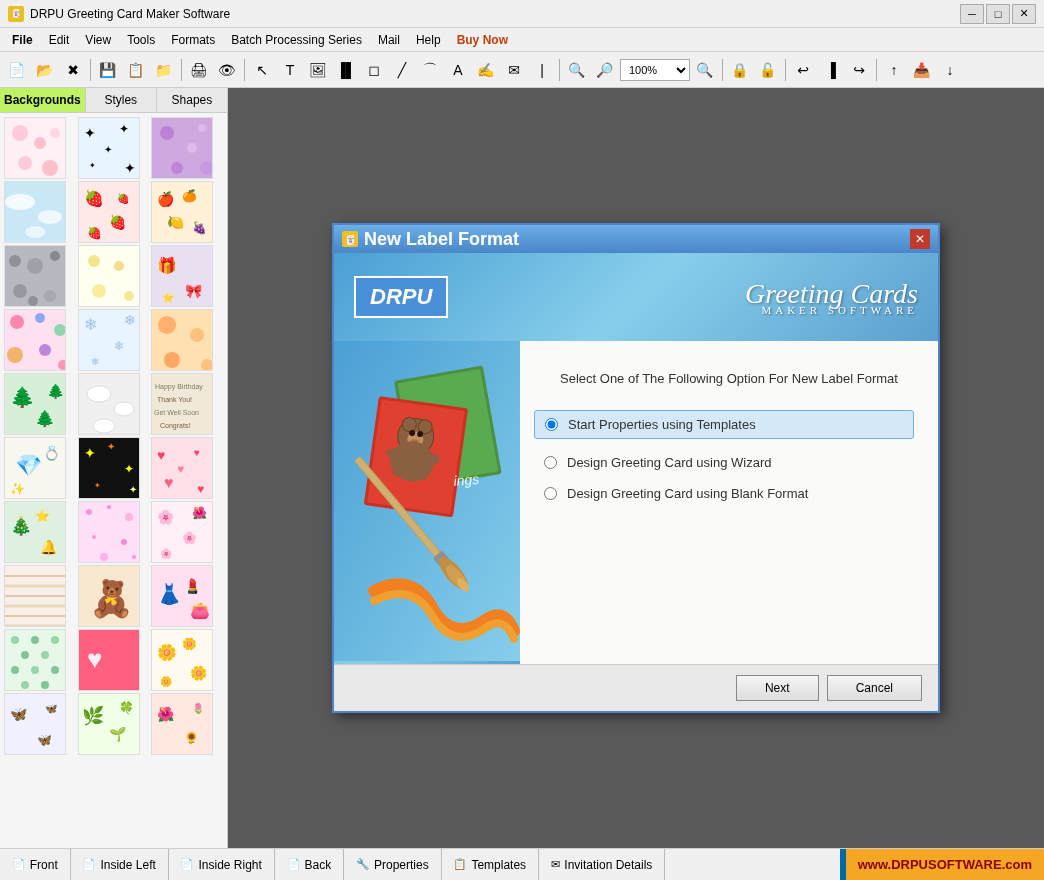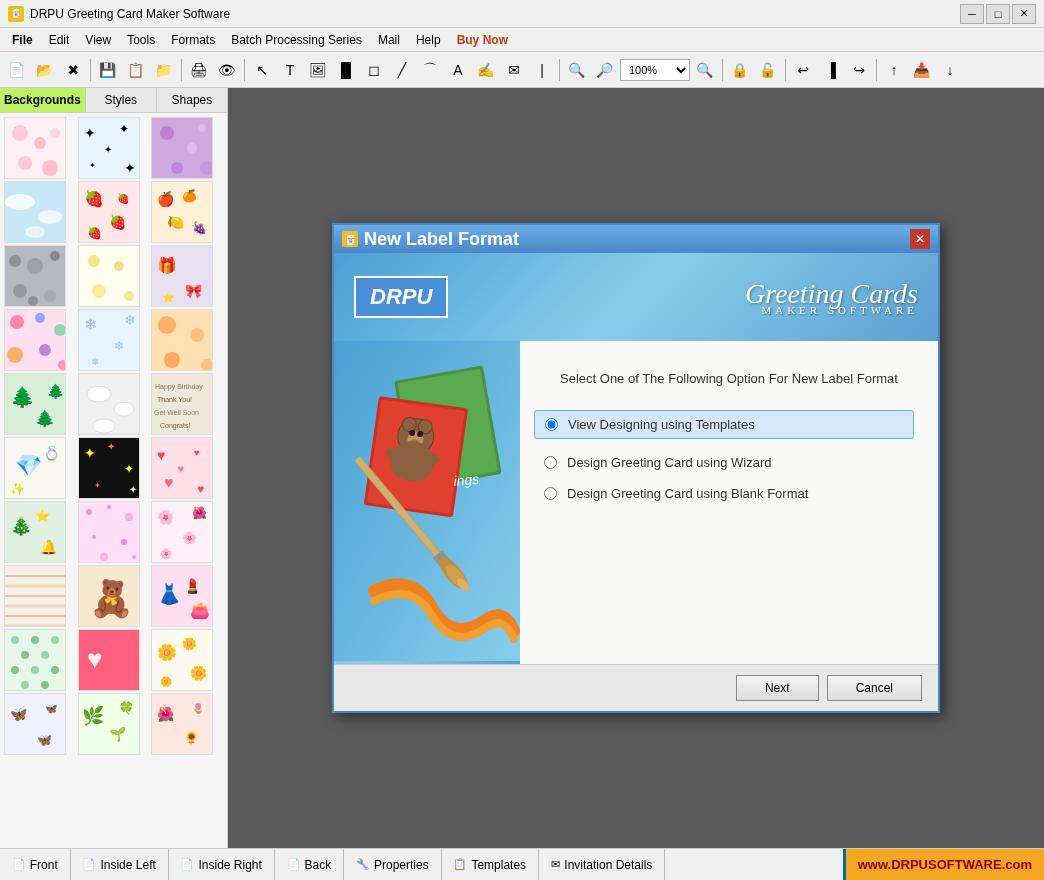--- a/index.html
+++ b/index.html
@@ -65,21 +65,21 @@
     .radio-option input[type="radio"] { margin-right: 10px; cursor: pointer; }
     .radio-option.selected { background: #d4e8f8; border: 1px solid #6baee8; padding: 6px 10px; border-radius: 3px; margin-left: -10px; }
     .radio-label { font-size: 13px; color: #333; }
 
     #dialog-footer { background: #e8e8e8; border-top: 1px solid #ccc; padding: 10px 16px; display: flex; justify-content: flex-end; gap: 8px; }
     .dialog-btn { padding: 5px 28px; border: 1px solid #888; background: linear-gradient(to bottom, #f5f5f5, #ddd); cursor: pointer; font-size: 12px; }
 
     
     #status-bar { height: 32px; background: #f0f0f0; border-top: 1px solid #ccc; display: flex; align-items: center; padding: 0; }
     .status-tab { display: flex; align-items: center; padding: 0 12px; height: 100%; border-right: 1px solid #bbb; cursor: pointer; font-size: 12px; gap: 4px; }
-    .status-brand { margin-left: auto; background: #f5a623; padding: 4px 12px; font-weight: bold; font-size: 13px; color: #8b0000; border-left: 3px solid #0369a1; height: 100%; display: flex; align-items: center; }
+    .status-brand { margin-left: auto; background: #f5a623; padding: 4px 12px; font-weight: bold; font-size: 13px; color: #8b0000; border-left: 6px solid #0369a1; height: 100%; display: flex; align-items: center; }
 
     
     .pat-pink-flowers { background: #fff0f5; }
     .pat-white-stars { background: #f0f8ff; }
     .pat-purple { background: #e8d0f0; }
     .pat-blue-sky { background: #d0e8f8; }
     .pat-strawberry { background: #ffe0e0; }
     .pat-fruits { background: #fff0d0; }
     .pat-rocks { background: #c0c0c8; }
     .pat-yellow-flowers { background: #fffff0; }
@@ -556,21 +556,21 @@
               <path d="M 40 250 Q 80 230 100 270 Q 120 300 150 280 Q 170 265 180 290" stroke="#f08020" stroke-width="12" fill="none" stroke-linecap="round"></path>
               <path d="M 40 260 Q 80 240 100 278 Q 120 308 150 288 Q 170 273 180 298" stroke="#f0a030" stroke-width="8" fill="none" stroke-linecap="round"></path>
             </svg>
           </div>
 
           <div id="dialog-right">
             <div class="option-prompt">Select One of The Following Option For New Label Format</div>
 
             <label class="radio-option selected">
               <input type="radio" name="design-option" checked="" style="">
-              <span class="radio-label">View Designing using Templates</span>
+              <span class="radio-label">Start Properties using Templates</span>
             </label>
 
             <label class="radio-option">
               <input type="radio" name="design-option" style="">
               <span class="radio-label">Design Greeting Card using Wizard</span>
             </label>
 
             <label class="radio-option">
               <input type="radio" name="design-option" style="">
               <span class="radio-label">Design Greeting Card using Blank Format</span>

